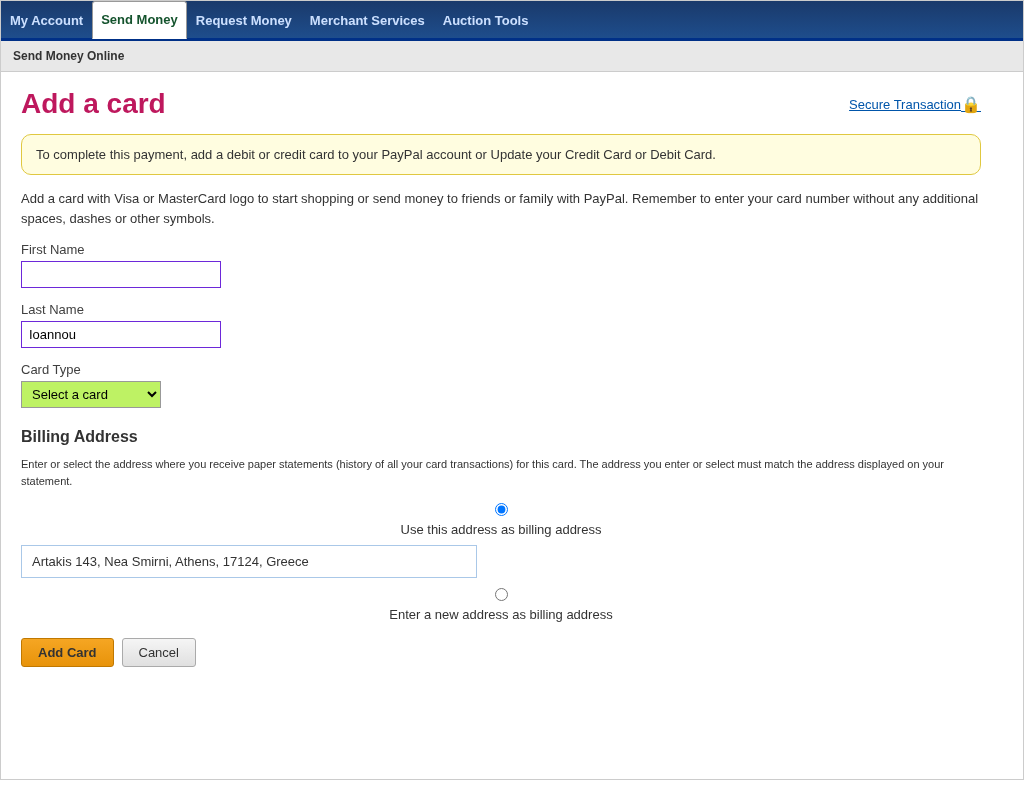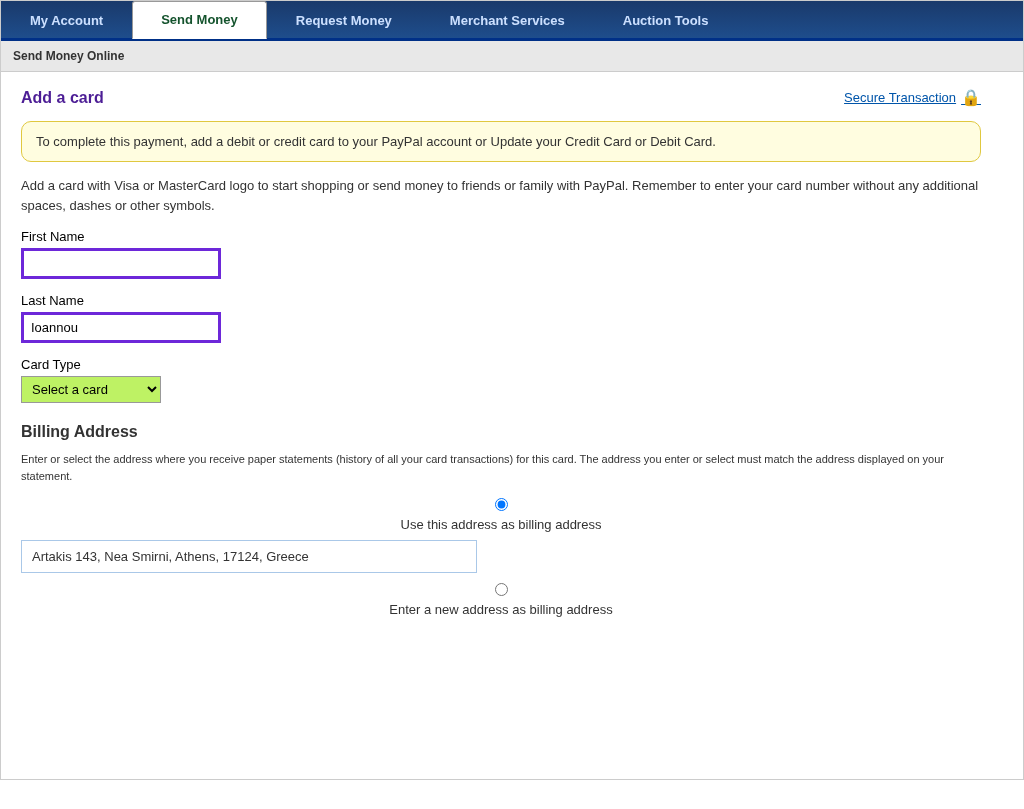--- a/index.html
+++ b/index.html
@@ -12,21 +12,21 @@
 
     
     .nav-bar {
       background: linear-gradient(to bottom, #1a3a6b, #1e4d8c);
       display: flex;
       align-items: flex-end;
       padding: 0 0 0 0;
       border-bottom: 3px solid #003087;
     }
     .nav-tab {
-      padding: 10px 28px;
+      padding: 10px 8px;
       cursor: pointer;
       font-size: 13px;
       font-weight: bold;
       color: #cce0ff;
       border: 1px solid transparent;
       border-bottom: none;
       text-decoration: none;
       display: inline-block;
       margin-bottom: 0;
       background: transparent;
@@ -59,28 +59,27 @@
     }
 
     
     .page-header {
       display: flex;
       justify-content: space-between;
       align-items: center;
       margin-bottom: 14px;
     }
     .page-title {
-      font-size: 16px;
-      color: #4c1d95;
+      font-size: 28px;
+      color: #be185d;
       font-weight: bold;
     }
     .secure-transaction {
       display: flex;
       align-items: center;
-      gap: 5px;
       color: #0055aa;
       text-decoration: underline;
       cursor: pointer;
       font-size: 13px;
     }
     .lock-icon {
       font-size: 16px;
     }
 
     
@@ -110,24 +109,24 @@
     }
 
     
     .form-group {
       margin-bottom: 14px;
     }
     .form-label {
       display: block;
       margin-bottom: 4px;
       font-size: 13px;
-      color: #000000;
+      color: #404040;
     }
     .form-input {
-      border: 3px solid #6d28d9;
+      border: 1px solid #6d28d9;
       padding: 5px 7px;
       font-size: 13px;
       width: 200px;
       outline: none;
     }
     .form-select {
       border: 1px solid #999;
       padding: 4px 6px;
       font-size: 13px;
       width: 140px;
@@ -278,15 +277,19 @@
       <div class="address-box">
         <span>Artakis 143, Nea Smirni, Athens, 17124, Greece</span>
       </div>
 
       <label class="radio-option">
         <input type="radio" name="billing_address" style="">
         <span>Enter a new address as billing address</span>
       </label>
     </div>
 
+    <div class="button-row">
+      <button class="btn-primary">Add Card</button>
+      <button class="btn-secondary">Cancel</button>
+    </div>
 
   </div>
 </div>
 
 </body></html>

